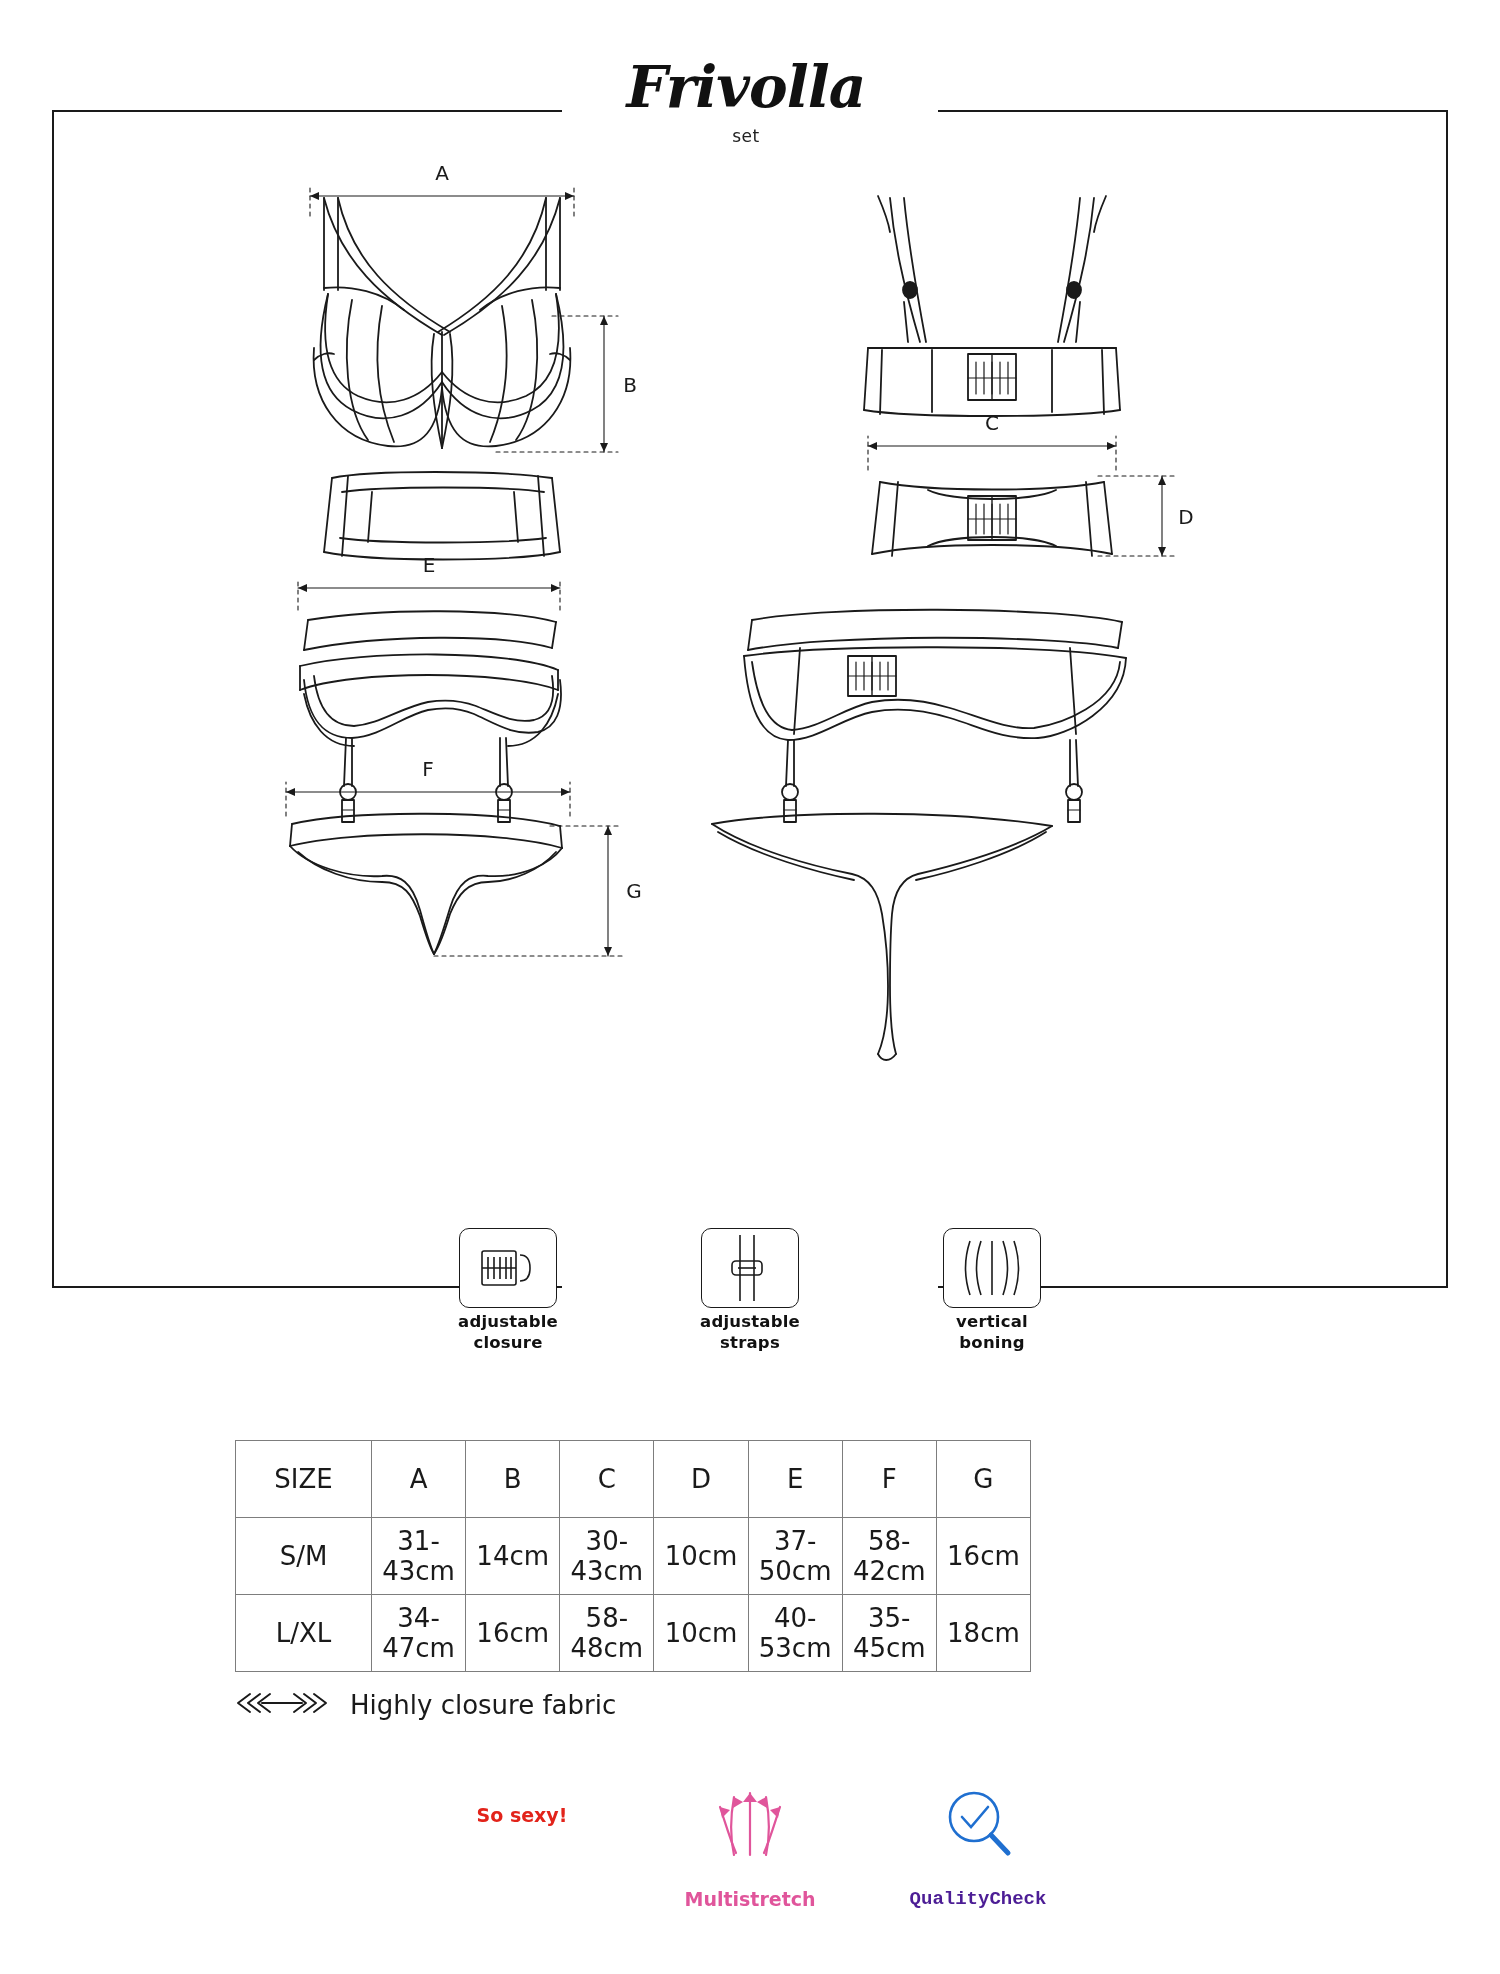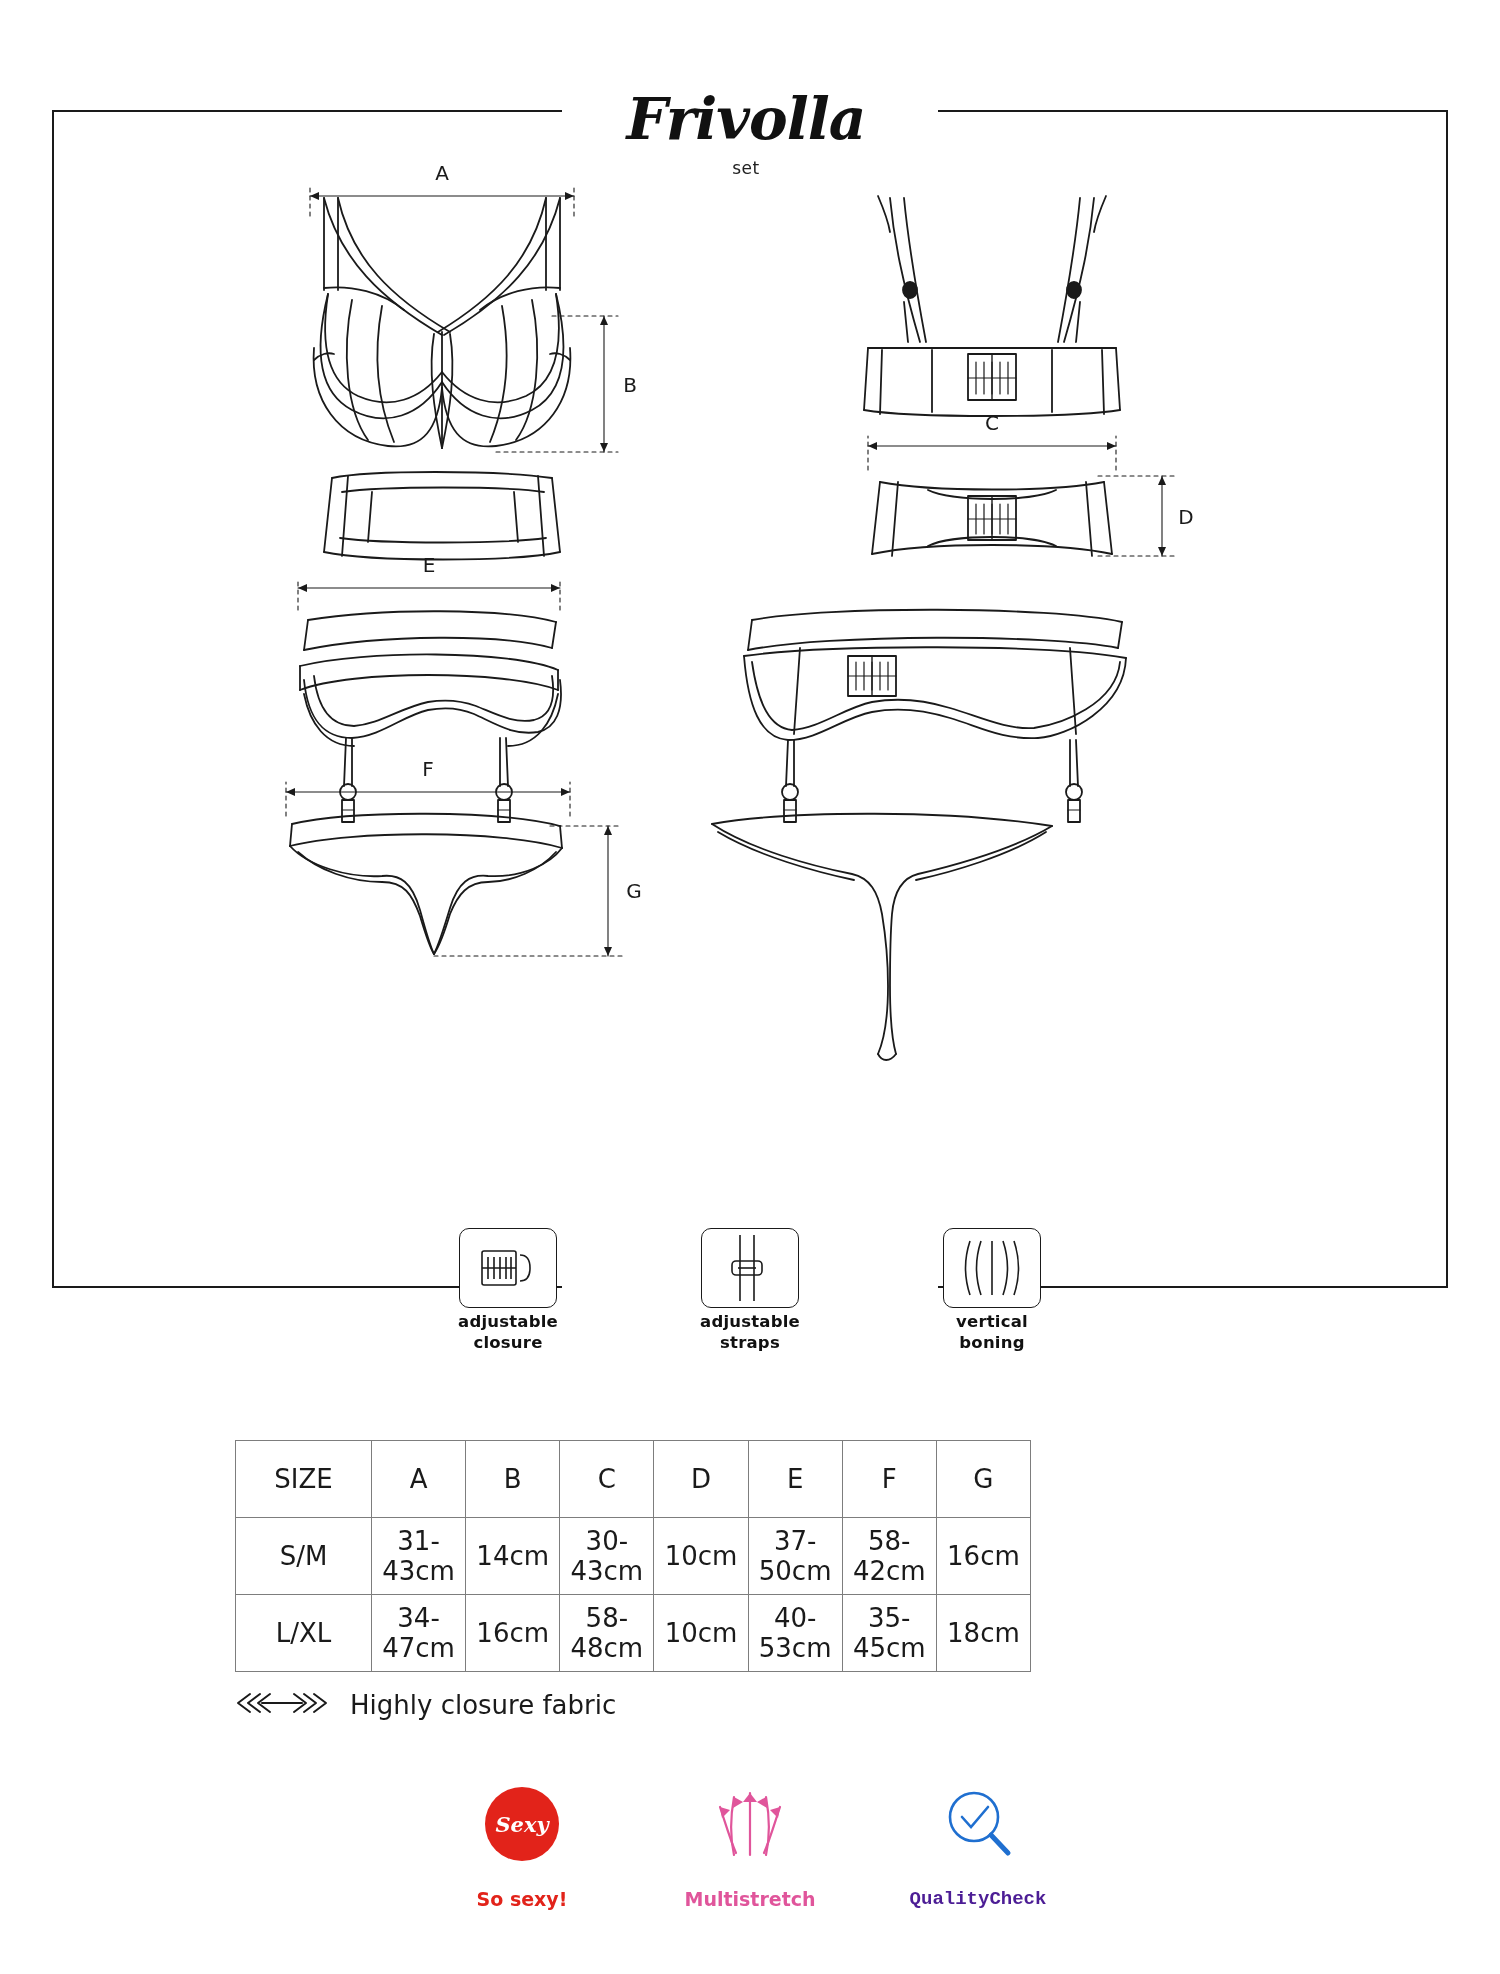--- a/index.html
+++ b/index.html
@@ -22,21 +22,20 @@
   }
 
   
   .brand {
     position: absolute;
     left: 0;
     right: 8px;
     top: 58px;
     text-align: center;
     z-index: 5;
-    margin-top: 32px;
   }
   .brand-name {
     font-family: "DejaVu Serif", serif;
     font-style: italic;
     font-size: 58px;
     font-weight: 700;
     letter-spacing: -1px;
     line-height: 1;
     color: #111;
   }
@@ -564,23 +563,20 @@
           <path d="M30,13 L70,13"></path>
         </g>
       </svg>
     </span>
     <span class="elastic-text">Highly closure fabric</span>
   </div>
 
   <div class="badges">
 
     <div class="badge badge-sexy">
-      <div class="badge-art">
-        <div class="sexy-circle">Sexy</div>
-      </div>
       <div class="badge-label">So sexy!</div>
     </div>
 
     <div class="badge badge-stretch">
       <div class="badge-art">
         <svg width="80" height="78" viewBox="0 0 80 78">
           <g fill="none" stroke="#e0559b" stroke-width="2.2" stroke-linecap="round">
             <path d="M40,8 L40,70"></path>
             <path d="M24,12 C20,34 20,52 24,70"></path>
             <path d="M56,12 C60,34 60,52 56,70"></path>

